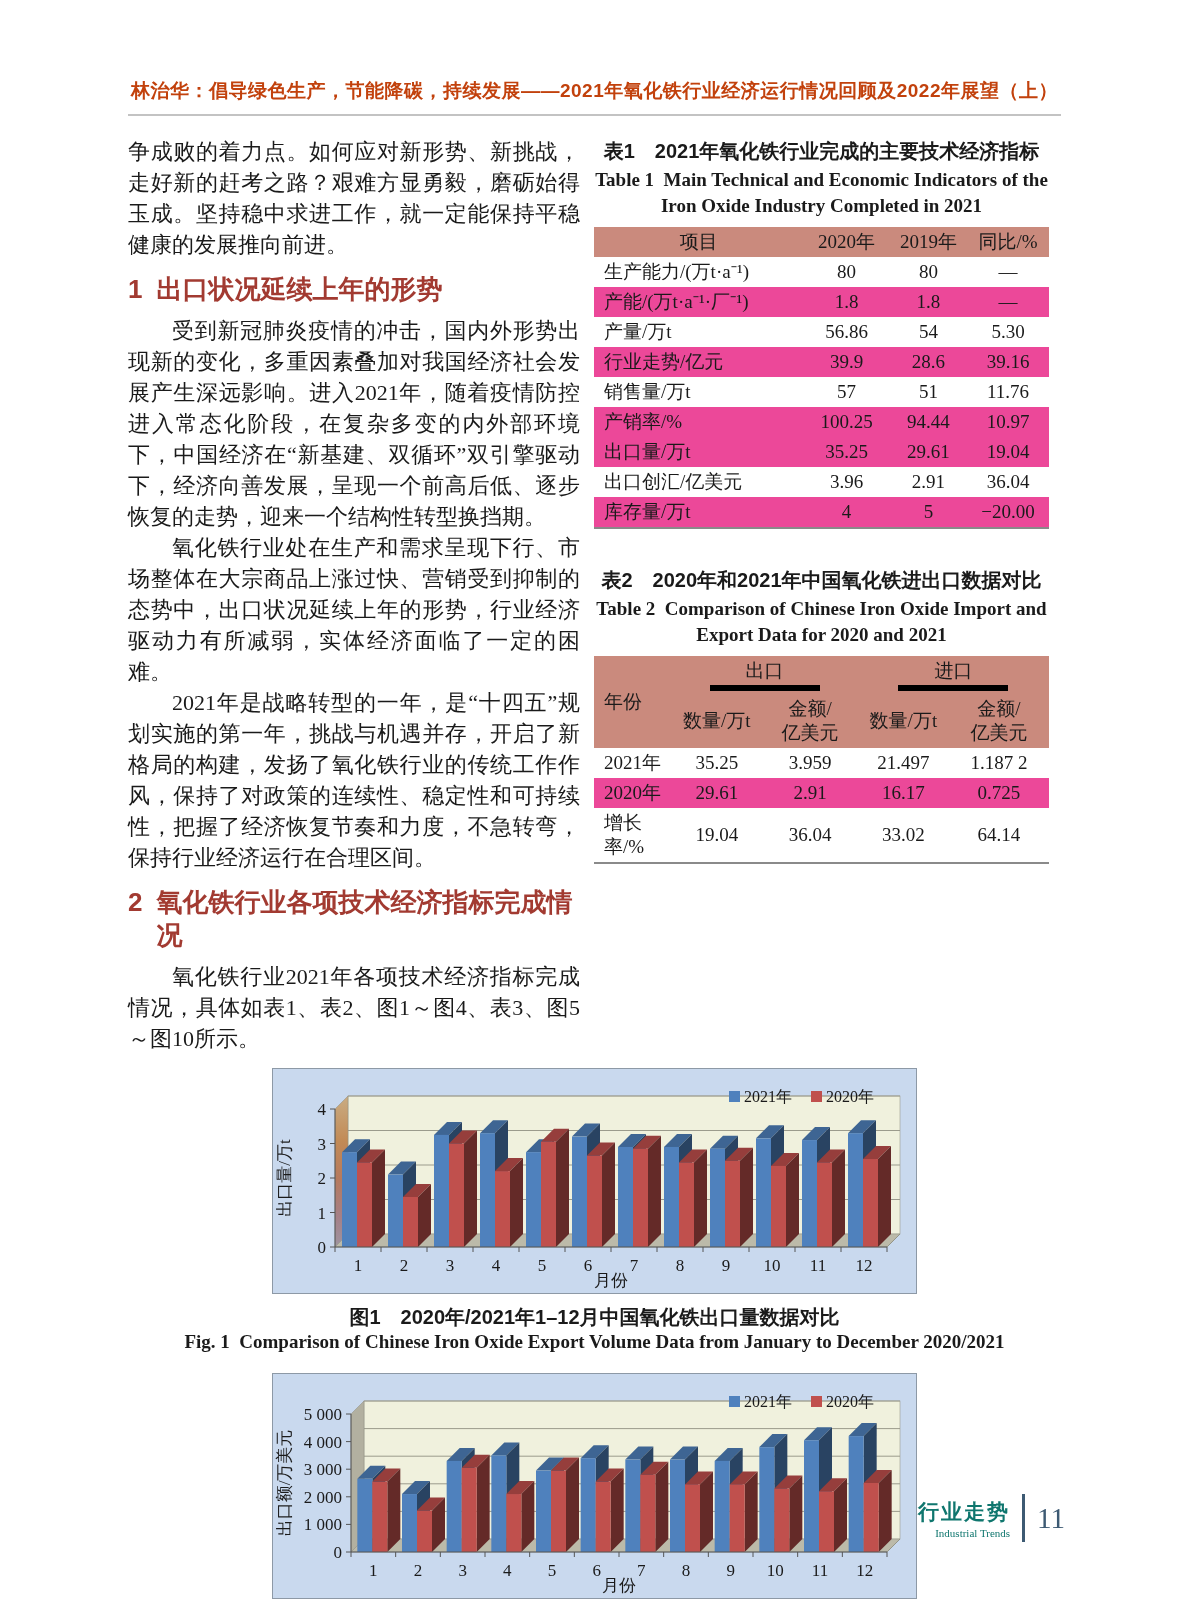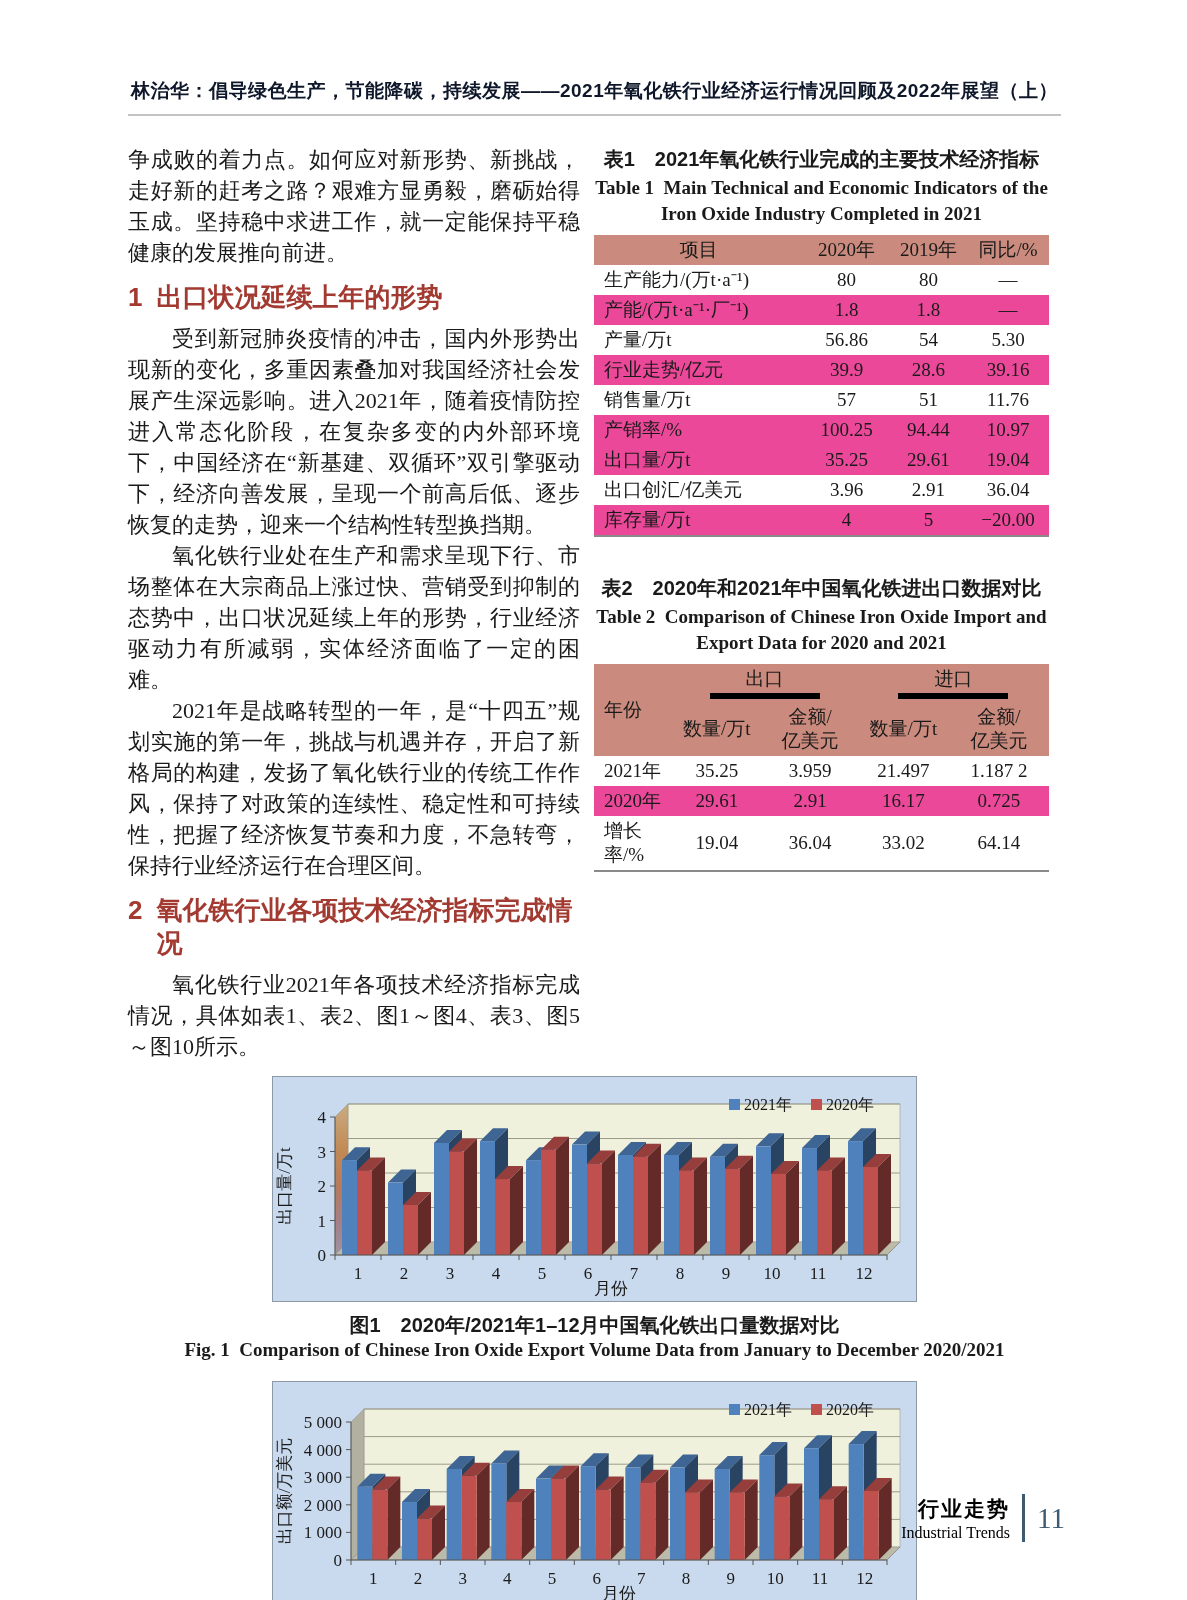--- a/index.html
+++ b/index.html
@@ -1,23 +1,23 @@
 <!DOCTYPE html>
 <html><head>
 <meta charset="utf-8">
 <title>Journal Page</title>
 <style>
   html,body{margin:0;padding:0;}
   body{width:1187px;height:1600px;position:relative;background:#ffffff;
        font-family:"Liberation Serif",serif;color:#1a1a1a;}
   .page{position:absolute;inset:0;padding:78px 126px 0 128px;box-sizing:border-box;}
   .running-head{text-align:center;font-family:"Liberation Sans",sans-serif;
-       font-size:19px;font-weight:bold;color:#0f172a;letter-spacing:.5px;}
+       font-size:19px;font-weight:bold;color:#c2410c;letter-spacing:.5px;}
   .head-rule{border:none;border-top:2px solid #c3c3c3;margin:10px 0 0 0;}
-  .columns{display:flex;gap:14px;margin-top:28px;}
+  .columns{display:flex;gap:14px;margin-top:20px;}
   .col-left{width:452px;}
   .col-right{width:455px;}
   p.body{font-size:22px;line-height:31px;text-align:justify;margin:0;text-indent:2em;}
   p.body.noindent{text-indent:0;}
   h2.sec{display:flex;gap:14px;font-family:"Liberation Sans",sans-serif;font-size:26px;
        line-height:33px;color:#a23a31;font-weight:bold;margin:13px 0 9px 0;}
   h2.sec .num{flex:none;}
   .tbl-title-zh{text-align:center;font-family:"Liberation Sans",sans-serif;font-weight:bold;
        font-size:20px;line-height:27px;margin:2px 0 2px 0;}
   .tbl-title-en{text-align:center;font-weight:bold;font-size:19px;line-height:26px;margin:0 0 8px 0;}
@@ -32,23 +32,23 @@
   .figures{margin-top:14px;}
   .figure{margin:0 auto;}
   .figure + .figure{margin-top:20px;}
   .chart-box{width:643px;height:224px;margin:0 auto;background:#c9d9ee;border:1px solid #8d99a6;}
   .chart-box svg{display:block;width:643px;height:224px;}
   svg text{font-family:"Liberation Serif",serif;}
   .fig-cap-zh{text-align:center;font-family:"Liberation Sans",sans-serif;font-weight:bold;
        font-size:20px;margin-top:10px;}
   .fig-cap-en{text-align:center;font-weight:bold;font-size:19px;}
   .page-footer{position:absolute;top:1494px;right:122px;display:flex;align-items:center;gap:12px;}
-  .f-labels{text-align:right;color:#000000;}
+  .f-labels{text-align:right;color:#0f766e;}
   .f-zh{font-family:"Liberation Sans",sans-serif;font-weight:bold;font-size:21px;letter-spacing:2px;}
-  .f-en{font-size:16px;margin-top:1px;}
+  .f-en{font-size:11px;margin-top:1px;}
   .f-bar{width:3px;height:48px;background:#3d5a73;}
   .f-num{font-size:29px;color:#3d5a73;}
 </style>
 </head>
 <body>
 
 <div class="page">
 
   <div class="running-head">林治华：倡导绿色生产，节能降碳，持续发展——2021年氧化铁行业经济运行情况回顾及2022年展望（上）</div>
   <hr class="head-rule">

